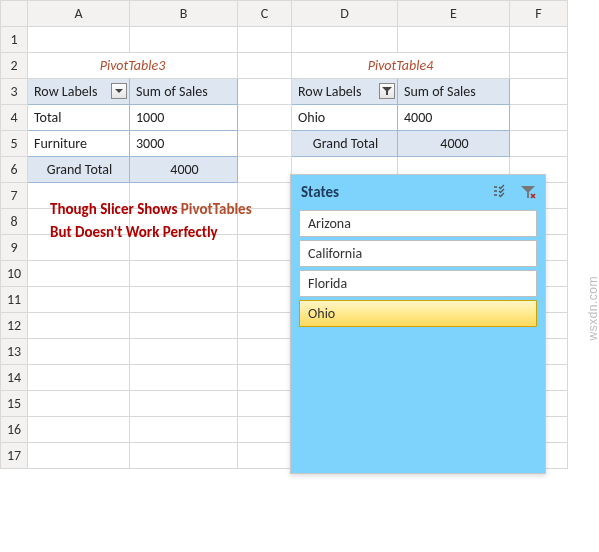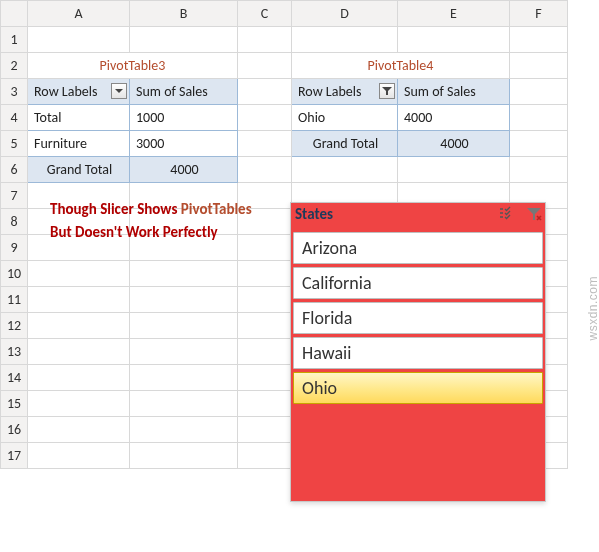--- a/index.html
+++ b/index.html
@@ -46,20 +46,21 @@
   col.cA { width: 27px; }
   col.cB { width: 102px; }
   col.cC { width: 108px; }
   col.cD { width: 54px; }
   col.cE { width: 106px; }
   col.cF { width: 112px; }
   col.cG { width: 58px; }
 
   .pt-title {
     font-weight: bold;
+    font-style: italic;
     color: #b44d2e;
     text-align: center;
   }
   .pt-header {
     background: #dde6f1 !important;
     border: 1px solid #9cb9d8 !important;
     font-weight: bold;
     text-align: left !important;
     padding-left: 6px !important;
     position: relative;
@@ -99,26 +100,27 @@
     font-weight: bold;
     font-size: 15px;
     line-height: 1.5;
   }
   .note-red { color: #b00000; }
   .note-orange { color: #b44d2e; }
 
   .slicer {
     position: absolute;
     left: 290px;
-    top: 202px;
+    top: 174px;
     width: 256px;
     height: 300px;
-    background: #ef4444;
+    background: #7dd3fc;
     border: 1px solid #c8c8c8;
     box-shadow: 0 2px 5px rgba(0,0,0,0.15);
+    padding: 6px;
   }
   .slicer-head {
     display: flex;
     align-items: center;
     justify-content: space-between;
     padding: 2px 2px 6px 4px;
   }
   .slicer-title {
     font-weight: bold;
     color: #1f3a5a;
@@ -134,21 +136,21 @@
     display: flex; align-items: center; justify-content: center;
     color: #555;
   }
   .slicer-item {
     border: 1px solid #bfbfbf;
     background: #fff;
     padding: 4px 8px;
     margin: 3px 2px;
     border-radius: 1px;
     cursor: pointer;
-    font-size: 18px;
+    font-size: 14px;
     color: #333;
   }
   .slicer-item.selected {
     background: linear-gradient(#fff6c7, #ffe889 55%, #ffd95c);
     border-color: #c9a400;
   }
 
   .watermark {
     position: absolute;
     right: 6px;
@@ -371,18 +373,17 @@
             <path d="M1 2 L15 2 L9 8 L9 14 L7 14 L7 8 Z" fill="#777"></path>
             <path d="M11 10 L15 14 M15 10 L11 14" stroke="#b22" stroke-width="1.6"></path>
           </svg>
       </span>
     </span>
   </div>
   <div id="slicer-items">
       <div class="slicer-item">Arizona</div>
       <div class="slicer-item">California</div>
       <div class="slicer-item">Florida</div>
-      <div class="slicer-item">Hawaii</div>
       <div class="slicer-item selected">Ohio</div>
     </div>
 </div>
 
 <div class="watermark">wsxdn.com</div>
 
 </body></html>

